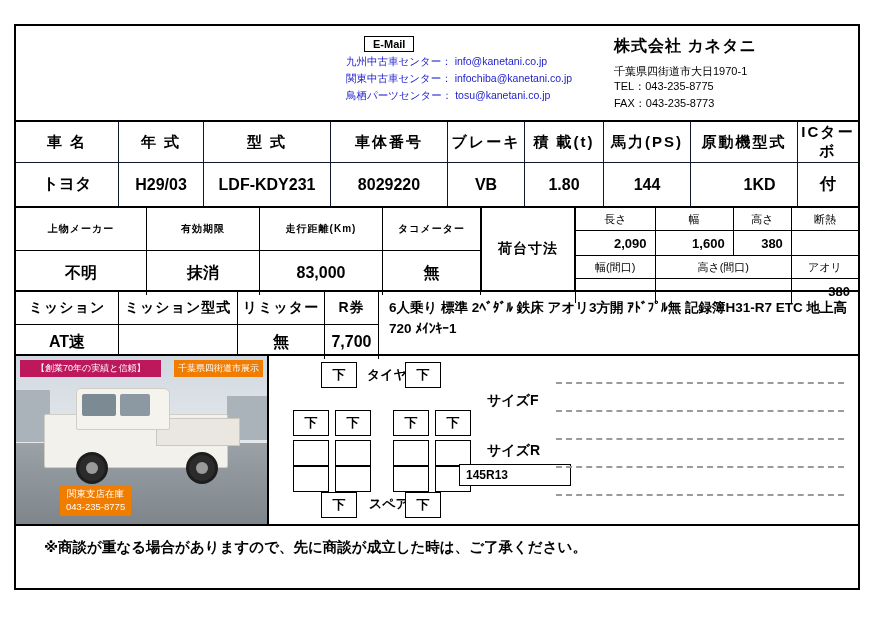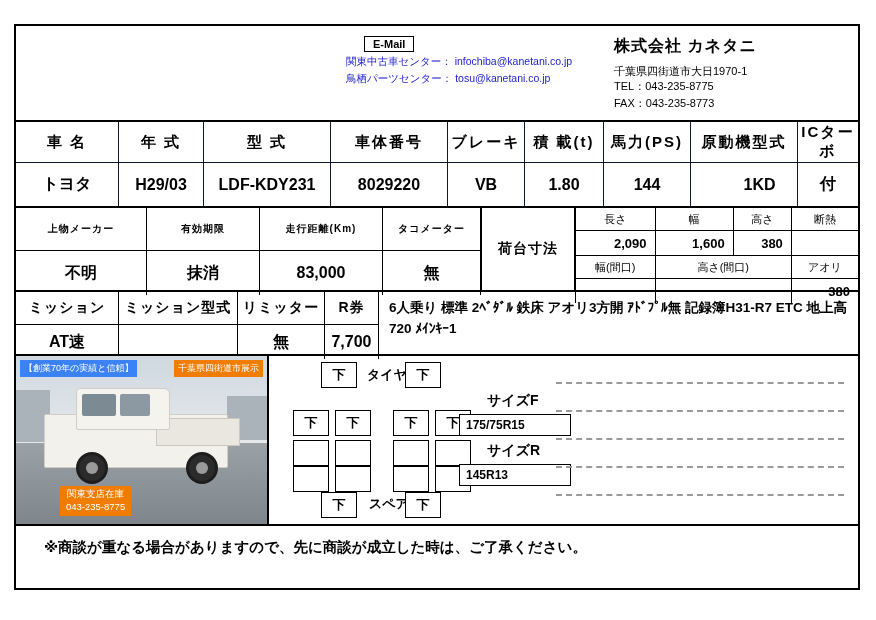--- a/index.html
+++ b/index.html
@@ -66,21 +66,21 @@
   .sky{position:absolute;left:0;top:0;width:100%;height:52%;background:linear-gradient(#cfd8e0,#e6e9ec);}
   .ground{position:absolute;left:0;bottom:0;width:100%;height:48%;background:linear-gradient(#9aa2a8,#7e868c);}
   .bld{position:absolute;background:#aab3ba;}
   .truck-body{position:absolute;left:28px;top:58px;width:182px;height:52px;background:#f2f1ec;border:1px solid #cfcdc6;border-radius:2px;}
   .cab{position:absolute;left:60px;top:32px;width:92px;height:40px;background:#f4f3ee;border:1px solid #cfcdc6;border-radius:4px 6px 2px 2px;}
   .win1{position:absolute;left:66px;top:38px;width:34px;height:22px;background:#7c8a94;border-radius:2px;}
   .win2{position:absolute;left:104px;top:38px;width:30px;height:22px;background:#8d99a2;border-radius:2px;}
   .deck{position:absolute;left:140px;top:62px;width:82px;height:26px;background:#e9e7e0;border:1px solid #c9c7c0;}
   .wheel{position:absolute;width:26px;height:26px;border-radius:50%;background:#2b2b2b;border:3px solid #1d1d1d;}
   .wheel i{position:absolute;left:7px;top:7px;width:12px;height:12px;border-radius:50%;background:#9a9a9a;}
-  .tag-red{position:absolute;left:4px;top:4px;background:#3b82f6;color:#fff;font-size:9px;padding:2px 4px;white-space:nowrap;}
+  .tag-red{position:absolute;left:4px;top:4px;background:#be185d;color:#fff;font-size:9px;padding:2px 16px;white-space:nowrap;}
   .tag-orange{position:absolute;left:158px;top:4px;background:#f07c00;color:#fff;font-size:9px;padding:2px 4px;white-space:nowrap;}
   .tag-bottom{position:absolute;left:44px;bottom:8px;background:#f07c00;color:#fff;font-size:9.5px;text-align:center;padding:2px 6px;line-height:1.35;}
 
   .tyre{flex:1;position:relative;}
   .tyre .tyre-title{position:absolute;left:98px;top:10px;font-size:13px;font-weight:bold;}
   .tyre .spare-title{position:absolute;left:100px;top:139px;font-size:13px;font-weight:bold;}
   .cell{position:absolute;width:36px;height:26px;border:1px solid #000;box-sizing:border-box;font-size:13px;font-weight:bold;display:flex;align-items:center;justify-content:center;background:#fff;}
   .sz-label{position:absolute;font-size:14px;font-weight:bold;}
   .sz-box{position:absolute;width:112px;height:22px;border:1px solid #000;box-sizing:border-box;font-size:12px;font-weight:bold;display:flex;align-items:center;padding-left:6px;background:#fff;}
   .dashrow{position:absolute;right:14px;width:288px;border-top:2px dashed #9a9a9a;}
@@ -91,20 +91,24 @@
 <body>
 
 <div class="sheet">
   <div class="frame">
 
     <div class="hdr">
 
 
       <div class="email-block">
         <span class="email-badge">E-Mail</span>
+        <div class="email-line">
+          <span class="lbl">九州中古車センター：</span>
+          <span class="addr">info@kanetani.co.jp</span>
+        </div>
         <div class="email-line">
           <span class="lbl">関東中古車センター：</span>
           <span class="addr">infochiba@kanetani.co.jp</span>
         </div>
         <div class="email-line">
           <span class="lbl">鳥栖パーツセンター：</span>
           <span class="addr">tosu@kanetani.co.jp</span>
         </div>
       </div>
 
@@ -264,21 +268,20 @@
 
         <div class="cell" style="left:24px;top:110px;"></div>
         <div class="cell" style="left:66px;top:110px;"></div>
         <div class="cell" style="left:124px;top:110px;"></div>
         <div class="cell" style="left:166px;top:110px;"></div>
 
         <div class="cell" style="left:52px;top:136px;">下</div>
         <div class="cell" style="left:136px;top:136px;">下</div>
 
         <div class="sz-label" style="left:218px;top:36px;">サイズF</div>
-        <div class="sz-box" style="left:190px;top:58px;">175/75R15</div>
         <div class="sz-label" style="left:218px;top:86px;">サイズR</div>
         <div class="sz-box" style="left:190px;top:108px;">145R13</div>
 
         <div class="dashrow" style="top:26px;"></div>
         <div class="dashrow" style="top:54px;"></div>
         <div class="dashrow" style="top:82px;"></div>
         <div class="dashrow" style="top:110px;"></div>
         <div class="dashrow" style="top:138px;"></div>
       </div>
     </div>

